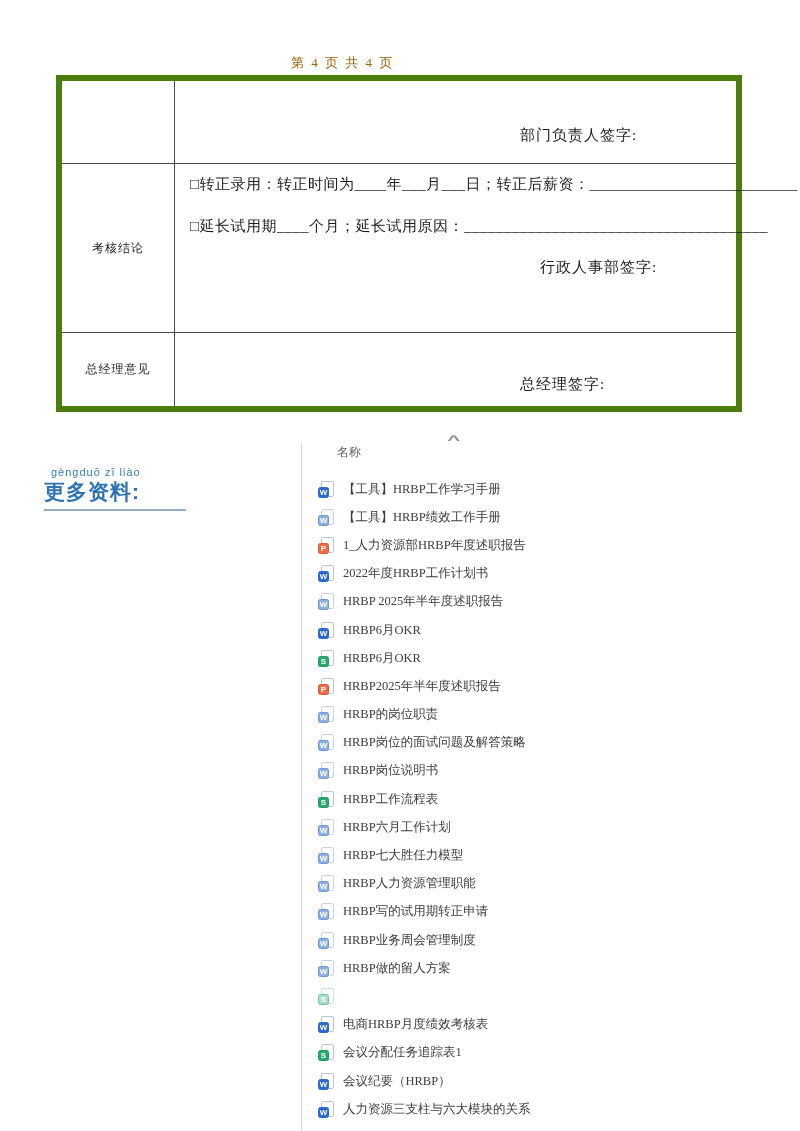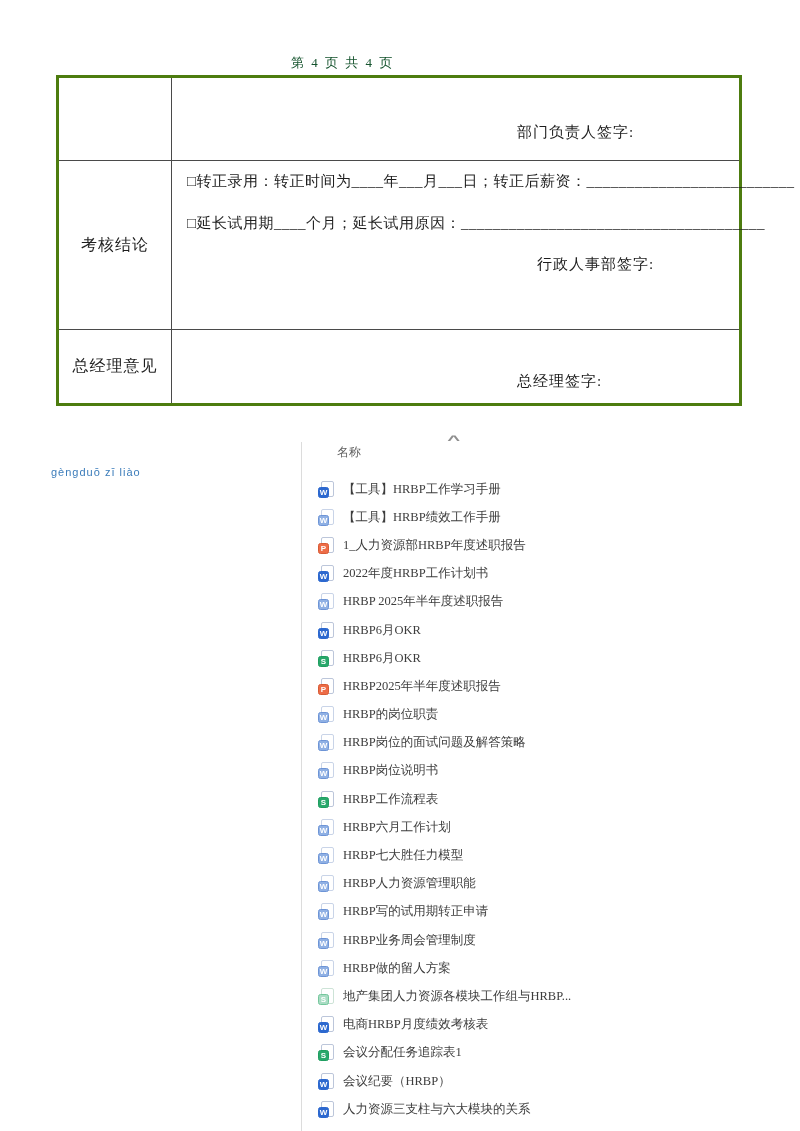--- a/index.html
+++ b/index.html
@@ -1,27 +1,27 @@
 <!DOCTYPE html>
 <html><head>
 <meta charset="utf-8">
 <style>
   html,body{margin:0;padding:0;background:#fff;}
   .canvas{position:relative;width:800px;height:1131px;background:#ffffff;overflow:hidden;
           font-family:"Liberation Sans",sans-serif;}
 
   
   .page-header{position:absolute;top:54px;left:0;width:685px;text-align:center;
-               font-family:"Liberation Serif",serif;font-size:13px;color:#14532d;letter-spacing:2px;}
-  .doc-table{position:absolute;left:56px;top:75px;width:686px;border:3px solid #4d7c0f;
+               font-family:"Liberation Serif",serif;font-size:13px;color:#a16207;letter-spacing:2px;}
+  .doc-table{position:absolute;left:56px;top:75px;width:686px;border:6px solid #4d7c0f;
              font-family:"Liberation Serif",serif;color:#1d1d1d;box-sizing:border-box;}
   .t-row{display:flex;box-sizing:border-box;}
   .t-row + .t-row{border-top:1px solid #4a4a4a;}
   .t-label{flex:0 0 113px;border-right:1px solid #4a4a4a;display:flex;align-items:center;
-           justify-content:center;font-size:16px;letter-spacing:1px;box-sizing:border-box;}
+           justify-content:center;font-size:12px;letter-spacing:1px;box-sizing:border-box;}
   .t-content{flex:1;position:relative;box-sizing:border-box;font-size:15px;}
   .row-1{height:82px;}
   .row-2{height:169px;}
   .row-3{height:74px;}
   .sig{display:inline-block;font-size:15px;letter-spacing:1px;color:#1d1d1d;}
   .sig-r1{margin:45px 0 0 345px;}
   .opts{padding:10px 22px 0 15px;}
   .opt-line{line-height:20px;margin-bottom:22px;letter-spacing:0.5px;white-space:nowrap;overflow:hidden;}
   .sig-r2{margin:0 8px 0 350px;font-family:Liberation Serif, serif;}
   .sig-r3{margin:42px 0 0 345px;}
@@ -86,20 +86,21 @@
     <div class="t-row row-3">
       <div class="t-label">总经理意见</div>
       <div class="t-content">
         <span class="sig sig-r3">总经理签字:</span>
       </div>
     </div>
   </div>
 
   <div class="more">
     <div class="pinyin">gèngduō zī liào</div>
+    <div class="more-label">更多资料:</div>
   </div>
 
   <div class="vdivider"></div>
 
   <div class="file-panel">
     <div class="fl-header">
       <span class="col-name">名称</span>
       <span class="sort">^</span>
     </div>
     <div class="rows">
@@ -227,21 +228,20 @@
             <span class="page"></span>
             <span class="badge">W</span>
           </span>
           <span class="fname">HRBP做的留人方案</span>
         </div>
         <div class="frow">
           <span class="ficon sheet-outline">
             <span class="page"></span>
             <span class="badge">S</span>
           </span>
-          <span class="fname">地产集团人力资源各模块工作组与HRBP...</span>
         </div>
         <div class="frow">
           <span class="ficon word-solid">
             <span class="page"></span>
             <span class="badge">W</span>
           </span>
           <span class="fname">电商HRBP月度绩效考核表</span>
         </div>
         <div class="frow">
           <span class="ficon sheet-solid">

